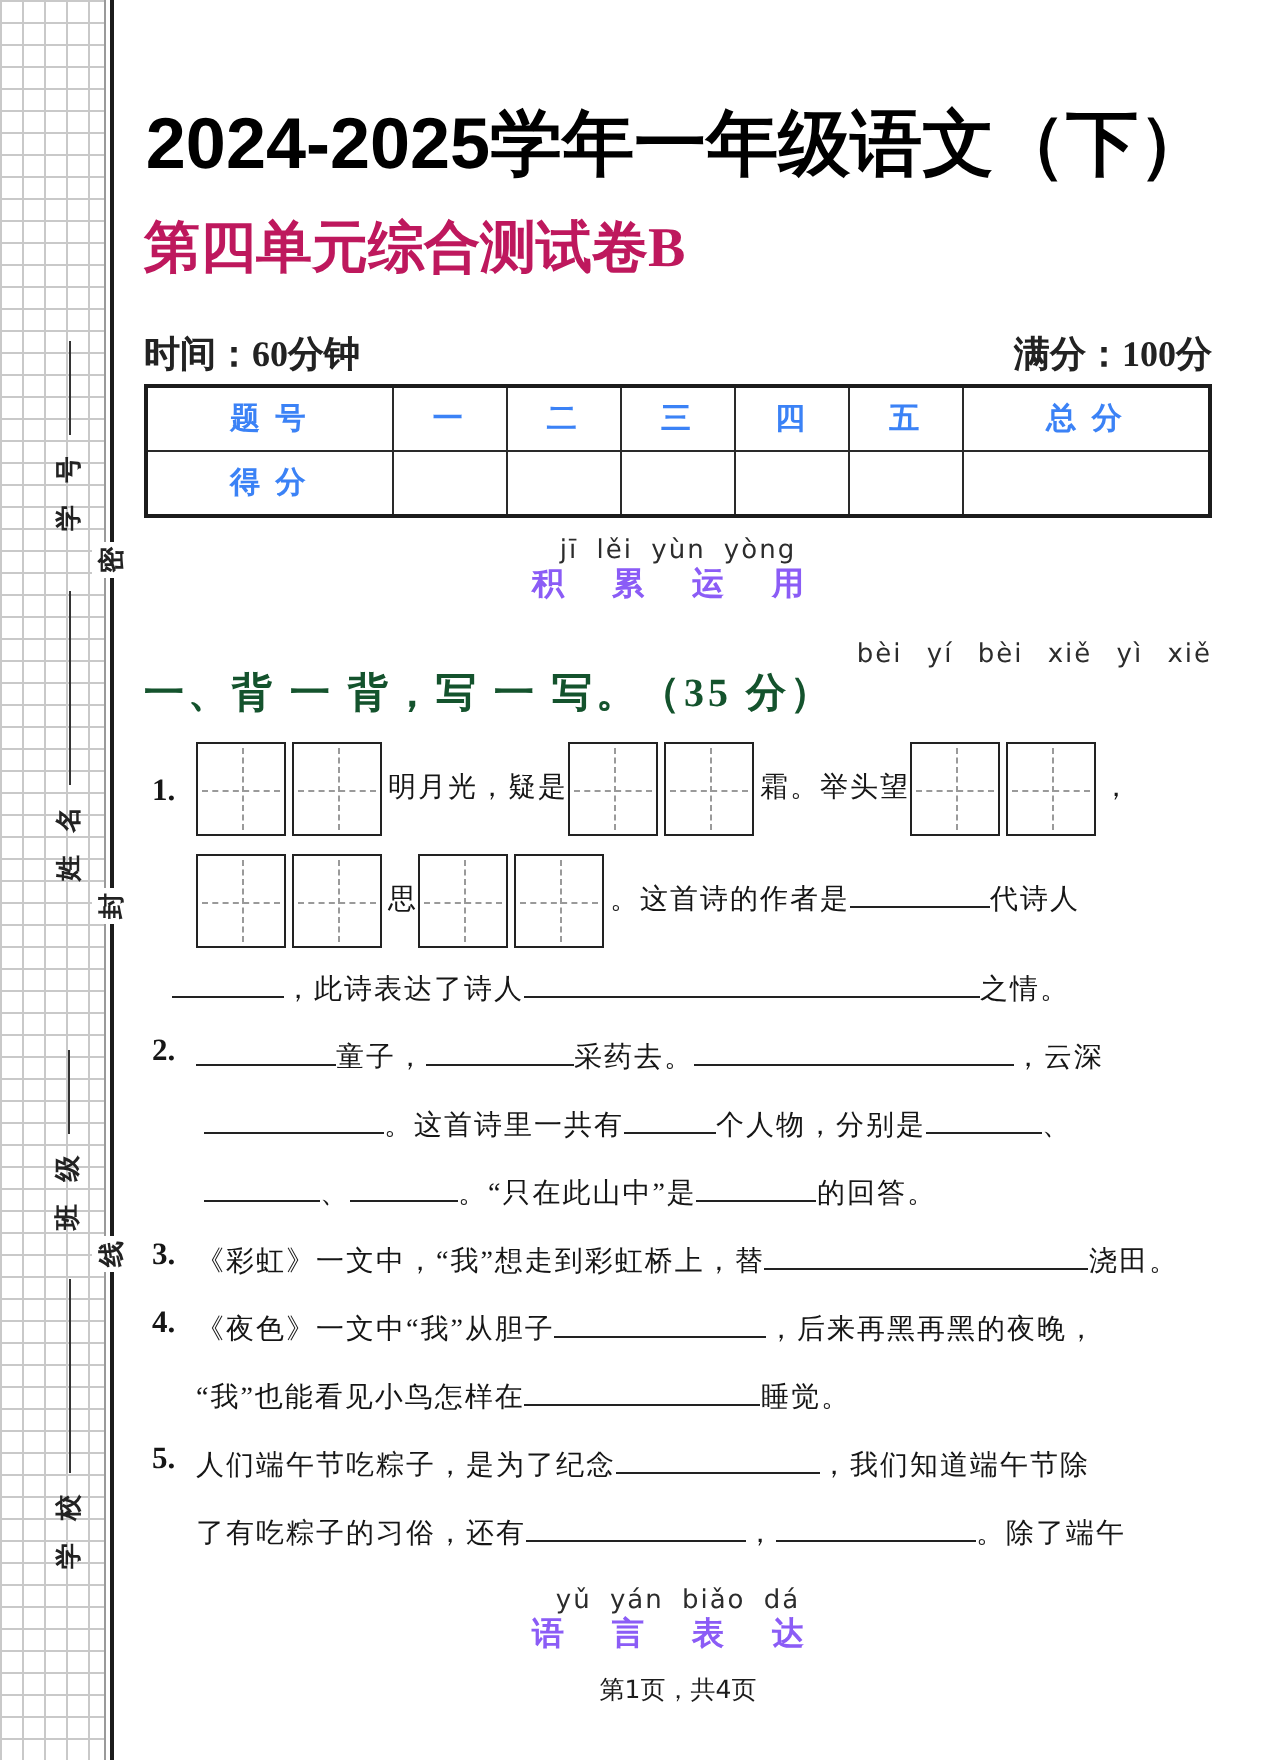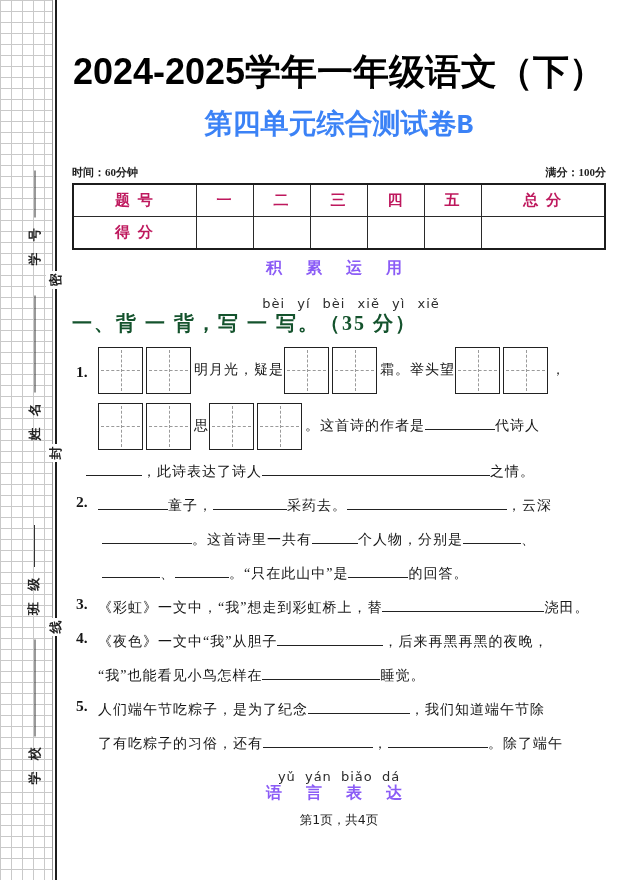--- a/index.html
+++ b/index.html
@@ -29,46 +29,46 @@
     background:#ffffff;padding:3px 0;line-height:14px;z-index:2;
   }
   
   .content{position:absolute;left:72px;top:0;width:534px;}
   .title{
     margin:48px 0 0 0;text-align:center;white-space:nowrap;
     font-family:"Liberation Sans","DejaVu Sans",sans-serif;
     font-size:36px;font-weight:bold;color:#000;letter-spacing:0px;
   }
   .subtitle{
-    margin:8px 0 0 0;text-align:center;white-space:nowrap;
-    font-family:Liberation Mono, monospace;
-    font-size:28px;font-weight:bold;color:#3b82f6;
+    margin:8px 0 0 0;white-space:nowrap;
+    font-family:Liberation Serif, serif;
+    font-size:28px;font-weight:bold;color:#be185d;
   }
   .meta-row{
     display:flex;justify-content:space-between;align-items:flex-end;
-    margin-top:22px;font-size:11px;font-weight:600;color:#222;
+    margin-top:22px;font-size:18px;font-weight:600;color:#222;
   }
   table.score{
     width:100%;border-collapse:collapse;margin-top:3px;
-    font-size:15px;font-weight:600;color:#be185d;
+    font-size:15px;font-weight:600;color:#3b82f6;
   }
   table.score td{
     border:1px solid #2a2a2a;height:29px;text-align:center;vertical-align:middle;
     letter-spacing:2px;
   }
   table.score{border:2px solid #1c1c1c;}
   
   .section-head{text-align:center;margin-top:10px;line-height:1.05;}
   .pinyin{
     font-family:"DejaVu Sans","Liberation Sans",sans-serif;
     font-size:13px;color:#2c2c2c;letter-spacing:1px;word-spacing:4px;
   }
   .section-title{font-size:16px;font-weight:bold;letter-spacing:10px;margin-top:2px;color:#8b5cf6;}
   .part-head{margin-top:20px;line-height:1.15;}
-  .part-head .pinyin{display:block;margin-left:24px;text-align:center;word-spacing:7px;}
+  .part-head .pinyin{display:block;margin-left:24px;text-align:right;word-spacing:7px;}
   .part-title{font-size:20px;font-weight:bold;letter-spacing:2px;color:#14532d;}
   
   .questions{margin-top:12px;}
   .q-question{position:relative;padding-left:26px;margin-bottom:9px;}
   .q-num{position:absolute;left:4px;top:0;font-weight:bold;font-size:15.5px;}
   .q-question.boxed .q-num{top:16px;}
   .q-line{white-space:nowrap;line-height:24px;margin-bottom:9px;font-size:15.5px;letter-spacing:1px;}
   .q-line:last-child{margin-bottom:0;}
   .q-text{font-size:14px;color:#161616;}
   .blank{display:inline-block;height:4px;border-bottom:1.5px solid #222;}
@@ -143,20 +143,21 @@
           <td></td>
           <td></td>
           <td></td>
           <td></td>
           <td></td>
         </tr>
     </tbody>
   </table>
 
   <div class="section-head">
+    <div class="pinyin">jī lěi yùn yòng</div>
     <div class="section-title">积 累 运 用</div>
   </div>
 
   <div class="part-head">
     <span class="pinyin">bèi yí bèi xiě yì xiě</span>
     <span class="part-title">一、背 一 背，写 一 写。（35 分）</span>
   </div>
 
   <div class="questions">
       <div class="q-question boxed">

